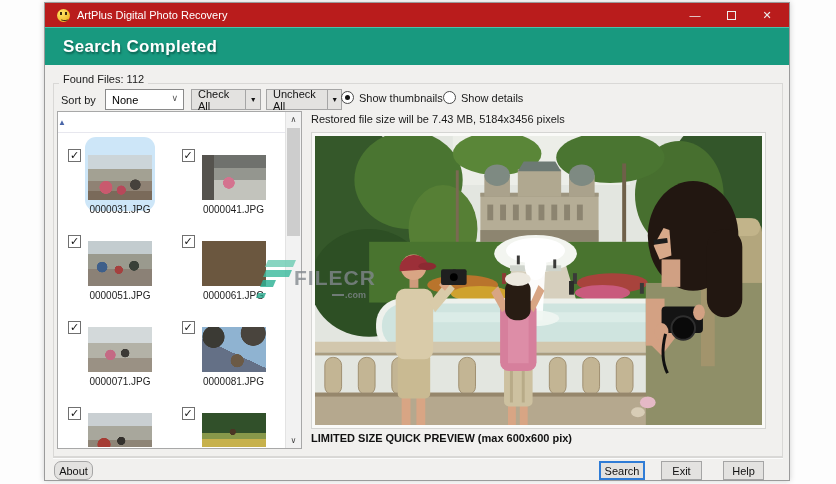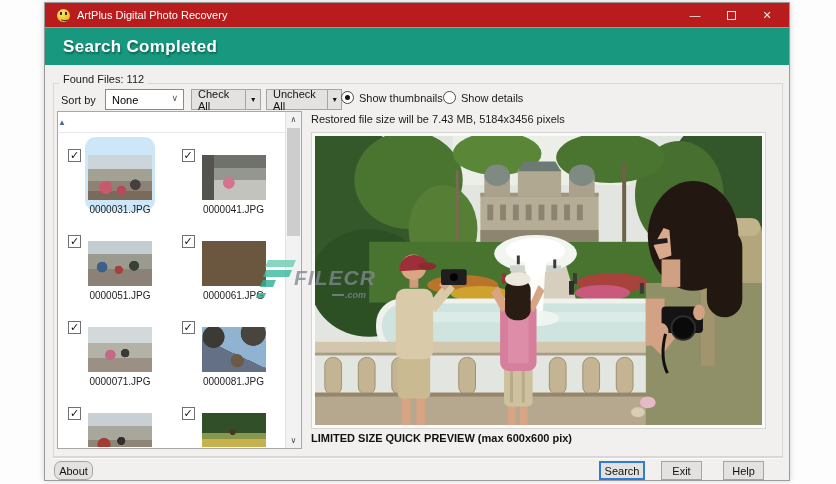--- a/index.html
+++ b/index.html
@@ -106,21 +106,21 @@
   .preview-frame svg { display:block; width:447px; height:289px; }
   .preview-caption { position:absolute; left:266px; top:429px; font-size:11px; font-weight:bold; color:#111; }
 
   
   .separator { position:absolute; left:8px; top:454px; width:730px; height:1px; background:#d9d8d6; box-shadow:0 1px 0 #fcfcfc; }
   .btn { position:absolute; top:458px; height:19px; background:#e3e2e0; border:1px solid #a5a5a5;
          font-size:11px; color:#111; display:flex; align-items:center; justify-content:center; font-family:"Liberation Sans",sans-serif; }
   .btn.default { border:1px solid #2f7cd6; box-shadow:inset 0 0 0 1px #2f7cd6; }
 
   
-  .watermark { position:absolute; left:256px; top:254px; width:120px; height:52px; z-index:50; pointer-events:none;font-style:italic; }
+  .watermark { position:absolute; left:256px; top:254px; width:120px; height:52px; z-index:50; pointer-events:none; }
   .wm-text { position:absolute; left:38px; top:12px; font-size:21px; font-weight:bold; letter-spacing:1px;
              color:#82888e; opacity:.78; }
   .wm-com { position:absolute; left:76px; top:36px; font-size:9px; font-weight:bold; color:#82888e; opacity:.78; }
   .wm-com::before { content:""; display:inline-block; width:12px; height:2px; background:#82888e; margin-right:1px; vertical-align:2px; }
   .wm-logo { position:absolute; left:0; top:2px; opacity:.82; }
 </style>
 </head>
 <body>
 
 <div class="stage">

